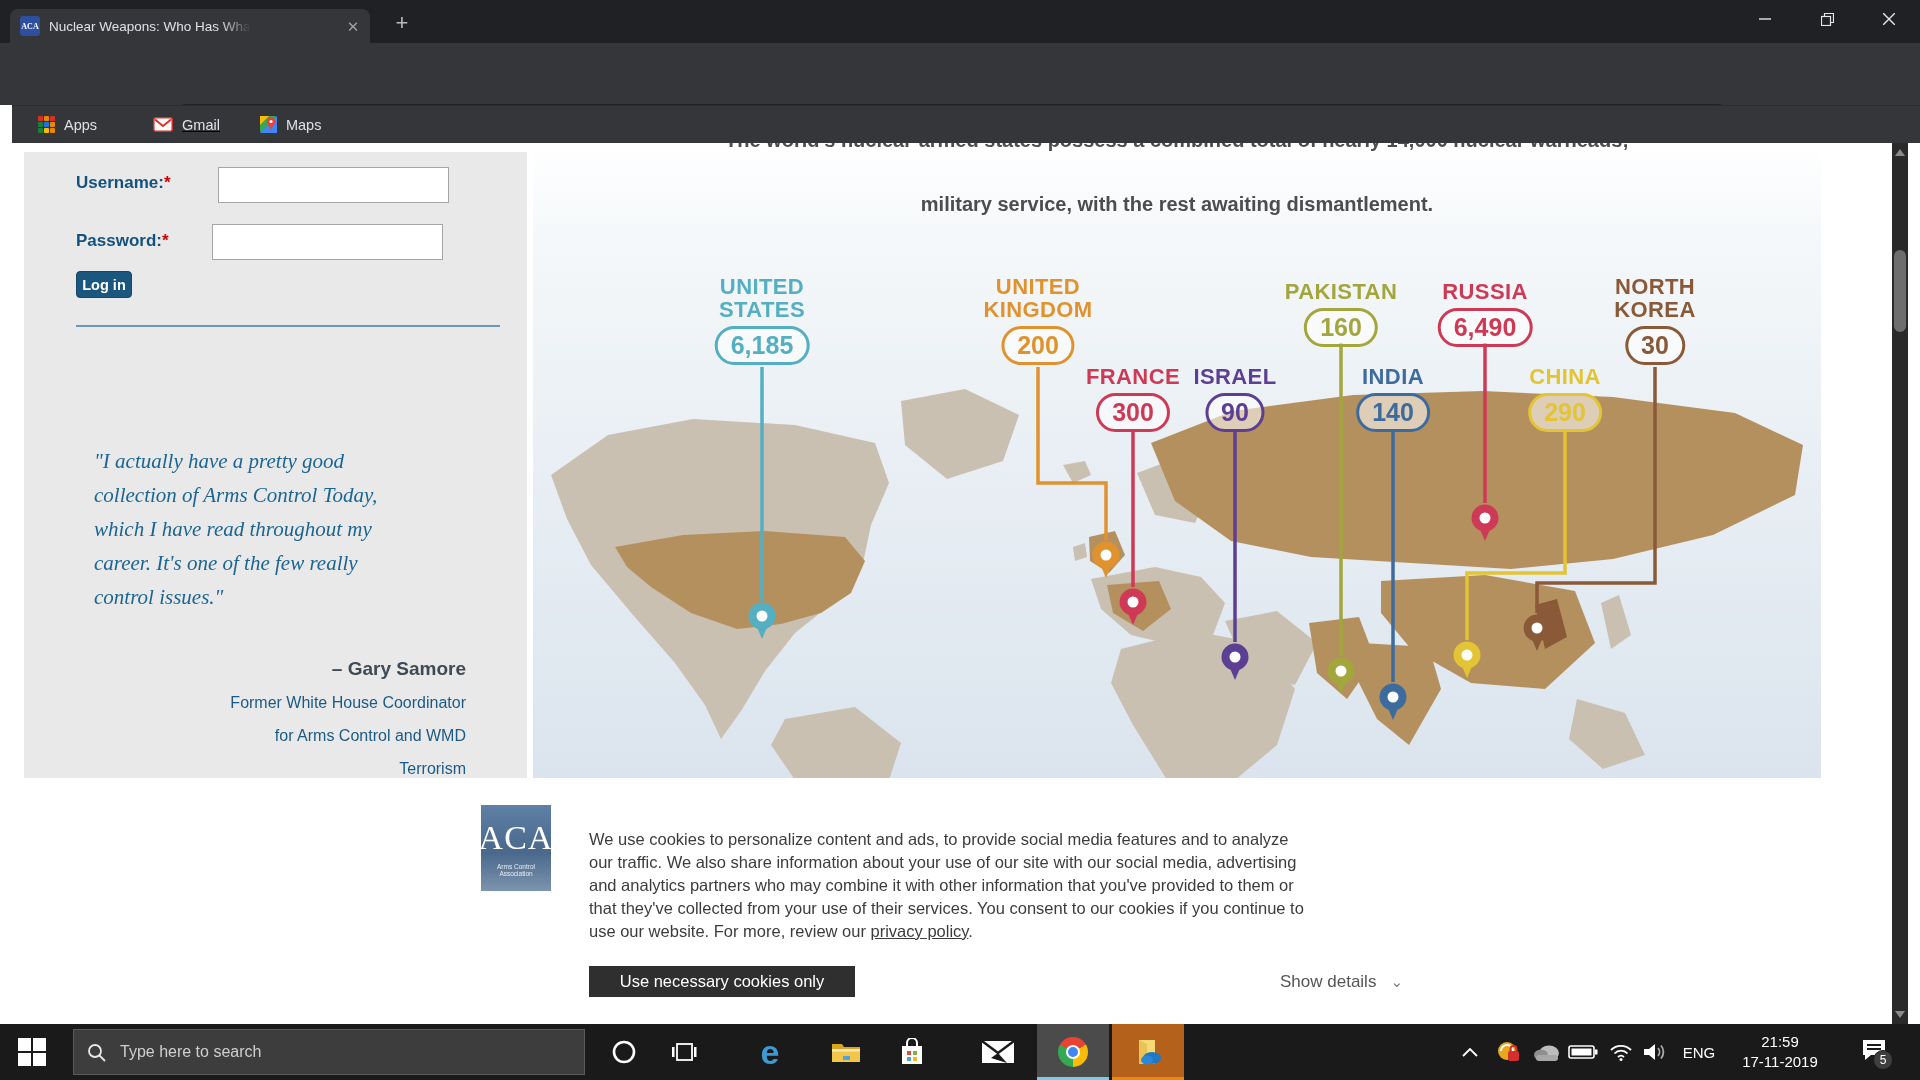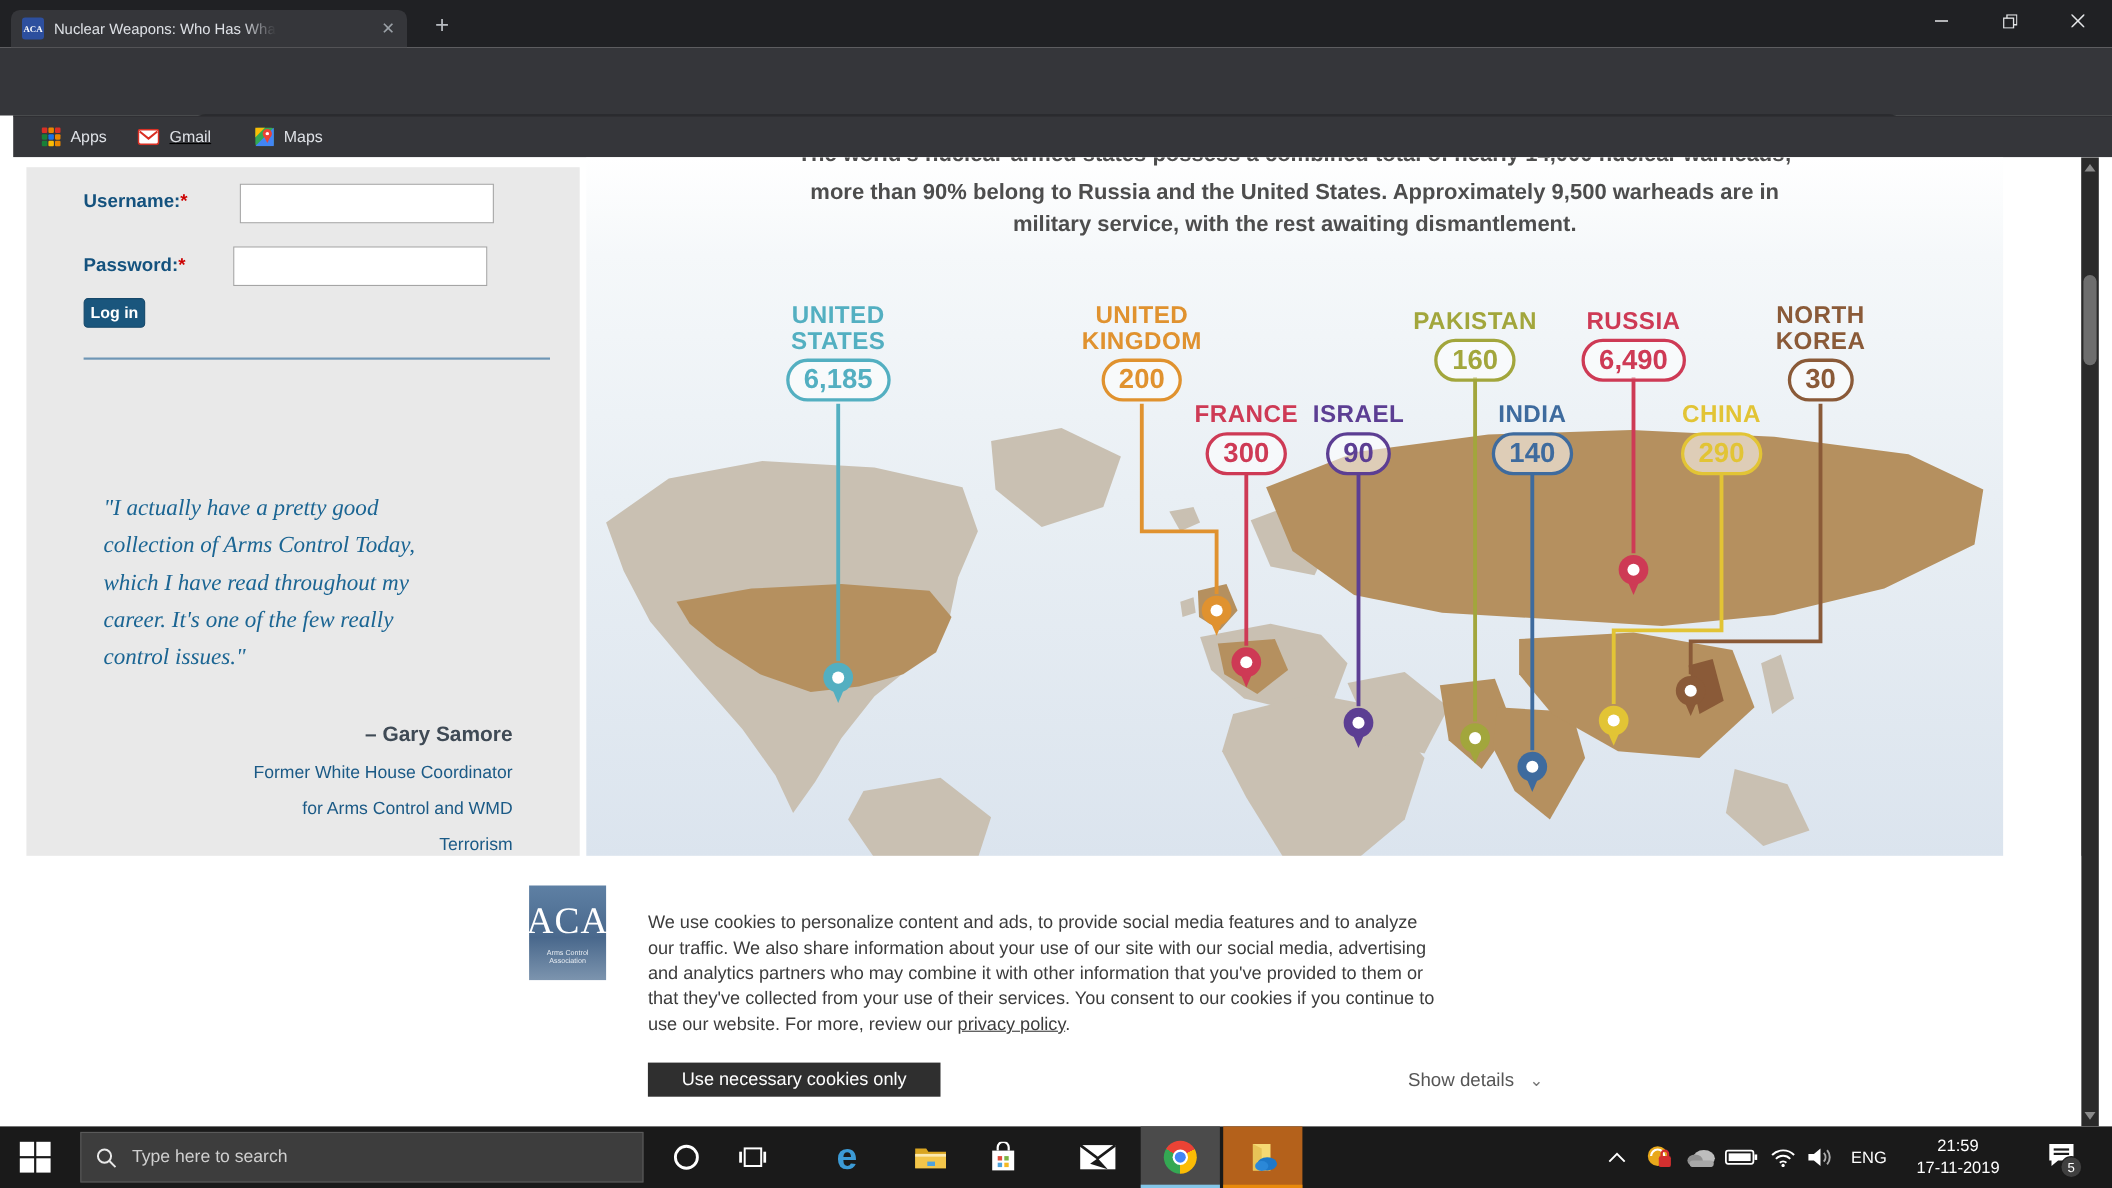--- a/index.html
+++ b/index.html
@@ -191,21 +191,21 @@
           <i style="background:#D93025"></i>
         <i style="background:#188038"></i>
           <i style="background:#1A73E8"></i>
           <i style="background:#EA8600"></i>
         <i style="background:#188038"></i>
           <i style="background:#FBBC04"></i>
           <i style="background:#EA8600"></i>
       </span>
       <span class="bm-label">Apps</span>
     </div>
-    <div class="bm" style="margin-left:28px;text-decoration:underline;">
+    <div class="bm" style="margin-left:56px;text-decoration:underline;">
       <svg width="20" height="15">
           <rect x="0.8" y="0.8" width="18.4" height="13.4" rx="2" fill="#fff" stroke="#D93025" stroke-width="1.5"></rect>
           <path d="M2,2.5 L10,9 L18,2.5" stroke="#D93025" stroke-width="1.8" fill="none"></path>
         </svg>
       <span class="bm-label">Gmail</span>
     </div>
     <div class="bm" style="margin-left:40px;align-items:flex-end;">
       <svg width="17" height="17">
           <rect x="0" y="0" width="17" height="17" rx="3" fill="#34A853"></rect>
           <path d="M0,17 L17,0 L17,17 Z" fill="#4285F4"></path>
@@ -237,21 +237,20 @@
       <div class="attrib">
         <div class="attrib-name">– Gary Samore</div>
         <div class="attrib-role">Former White House Coordinator</div>
         <div class="attrib-role">for Arms Control and WMD</div>
         <div class="attrib-role">Terrorism</div>
       </div>
     </div>
 
     <div class="map">
       <div class="intro" style="top:-14px;">The world's nuclear-armed states possess a combined total of nearly 14,000 nuclear warheads;</div>
-      <div class="intro" style="top:21px;">more than 90% belong to Russia and the United States. Approximately 9,500 warheads are in</div>
       <div class="intro" style="top:50px;">military service, with the rest awaiting dismantlement.</div>
       <svg class="mapsvg" id="mapsvg" width="1288" height="637" viewBox="0 0 1288 637">
           <path d="M368,258 L432,246 L486,272 L470,318 L414,336 L372,302 Z" fill="#C9C0B2"></path>
           <path d="M530,322 L552,318 L558,332 L540,340 Z" fill="#C9C0B2"></path>
           <path d="M18,332 L75,292 L160,276 L262,282 L342,300 L356,340 L338,382 L330,420 L302,458 L262,490 L232,528 L208,568 L188,596 L172,562 L142,520 L100,472 L58,422 L34,376 Z" fill="#C9C0B2"></path>
           <path d="M82,404 L150,392 L232,388 L312,394 L332,418 L318,450 L288,470 L248,481 L204,486 L158,470 L118,444 L94,424 Z" fill="#B5905F"></path>
           <path d="M252,576 L322,564 L368,600 L356,637 L262,637 L238,602 Z" fill="#C9C0B2"></path>
           <path d="M540,404 L552,400 L554,414 L542,418 Z" fill="#C9C0B2"></path>
           <path d="M556,394 L582,388 L592,412 L576,430 L557,418 Z" fill="#B5905F"></path>
           <path d="M604,330 L652,312 L682,338 L662,380 L622,372 Z" fill="#C9C0B2"></path>

